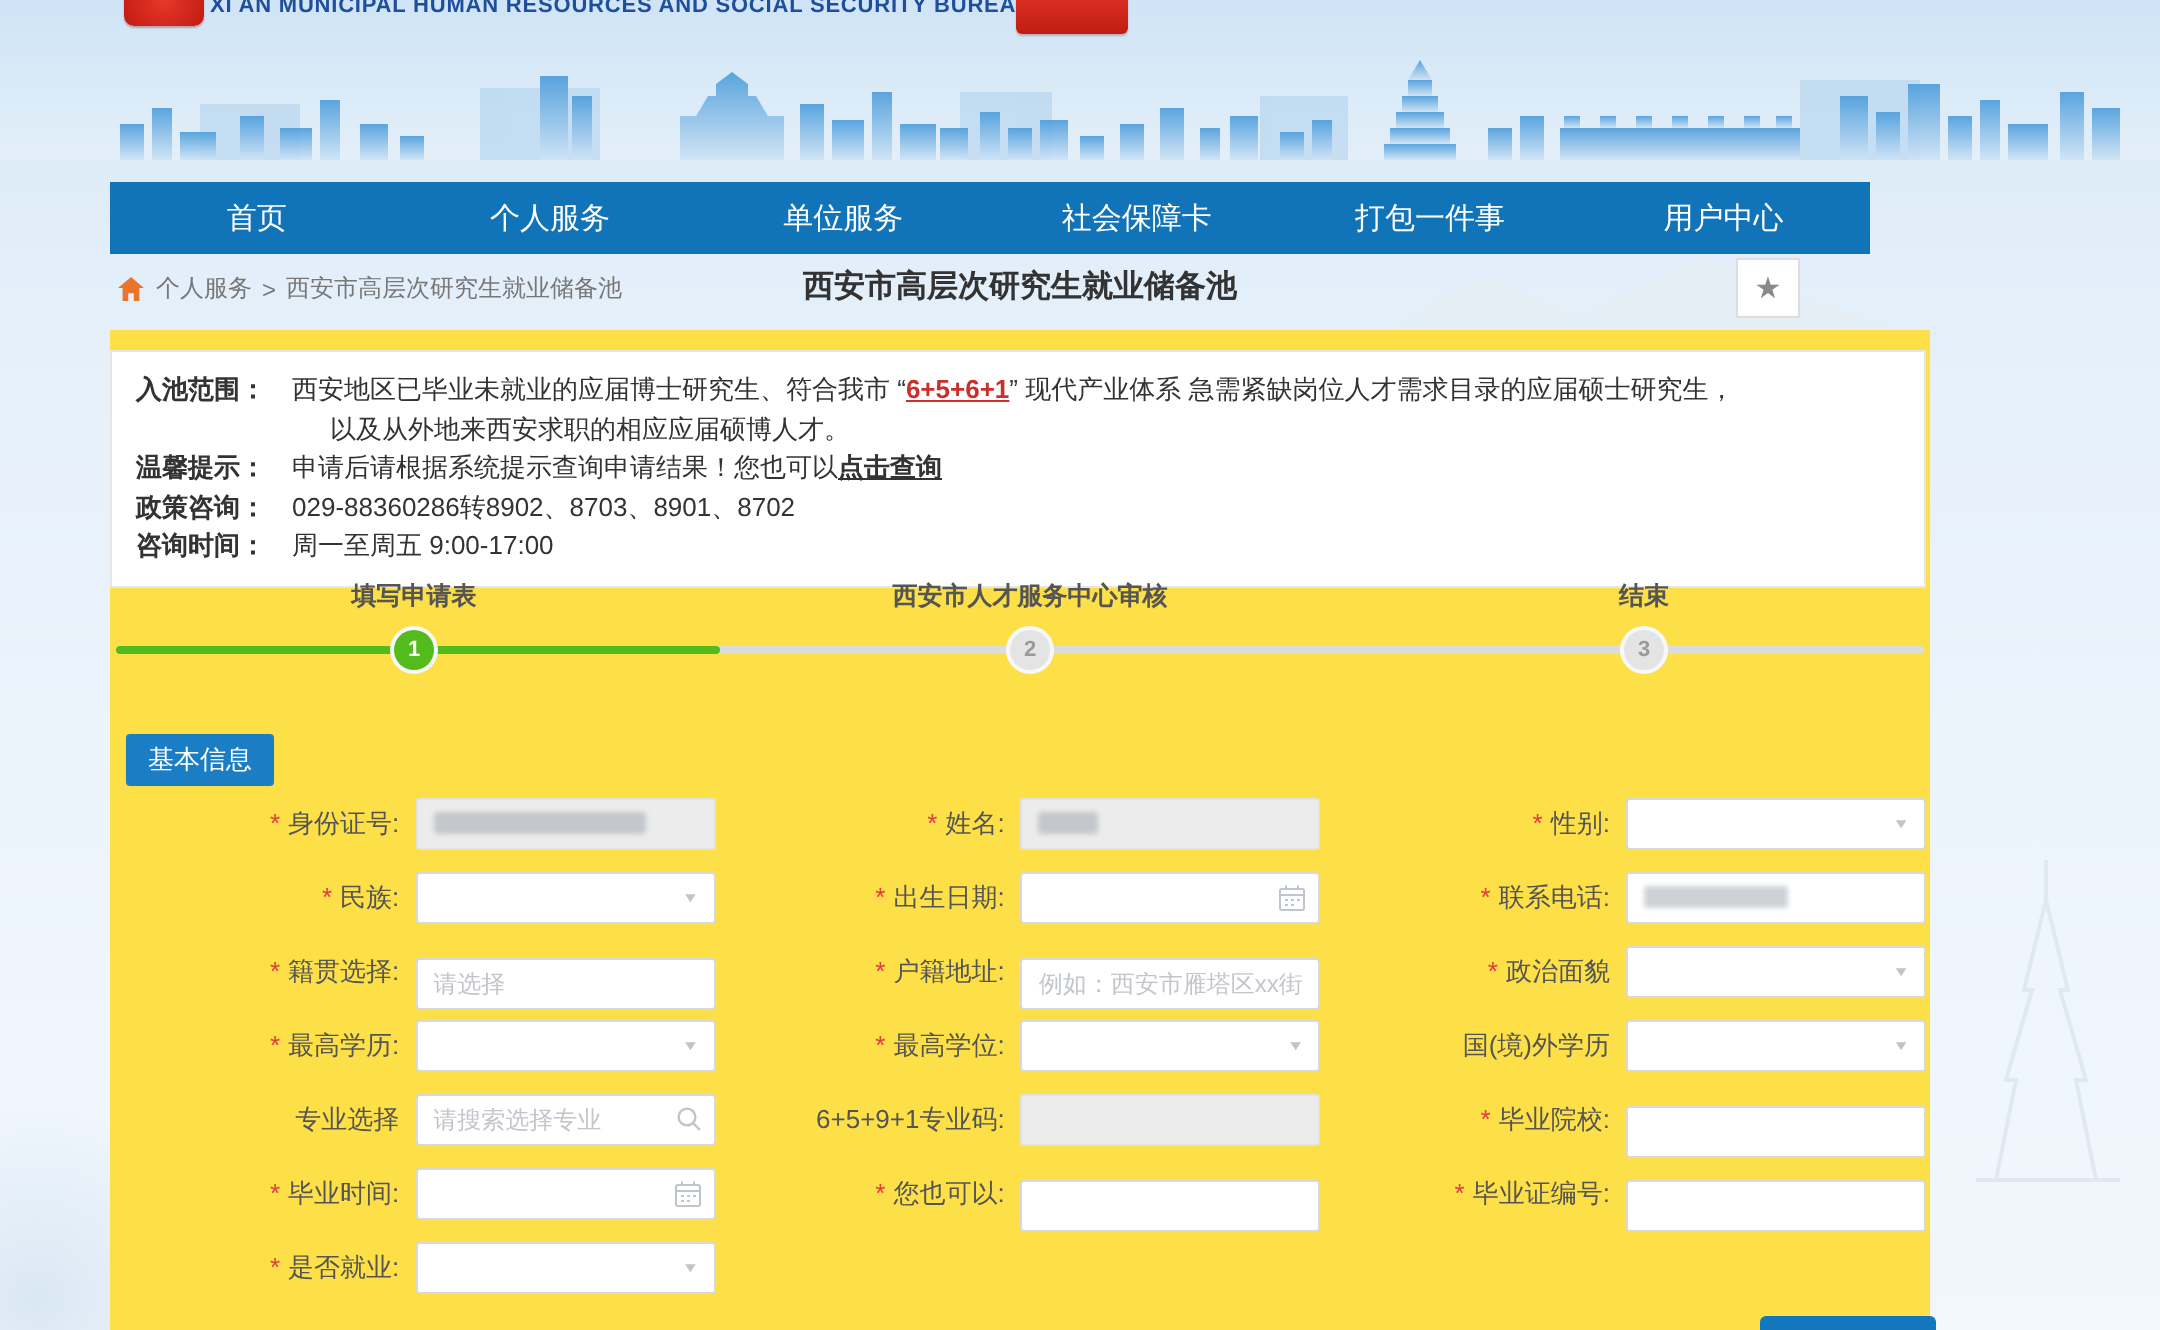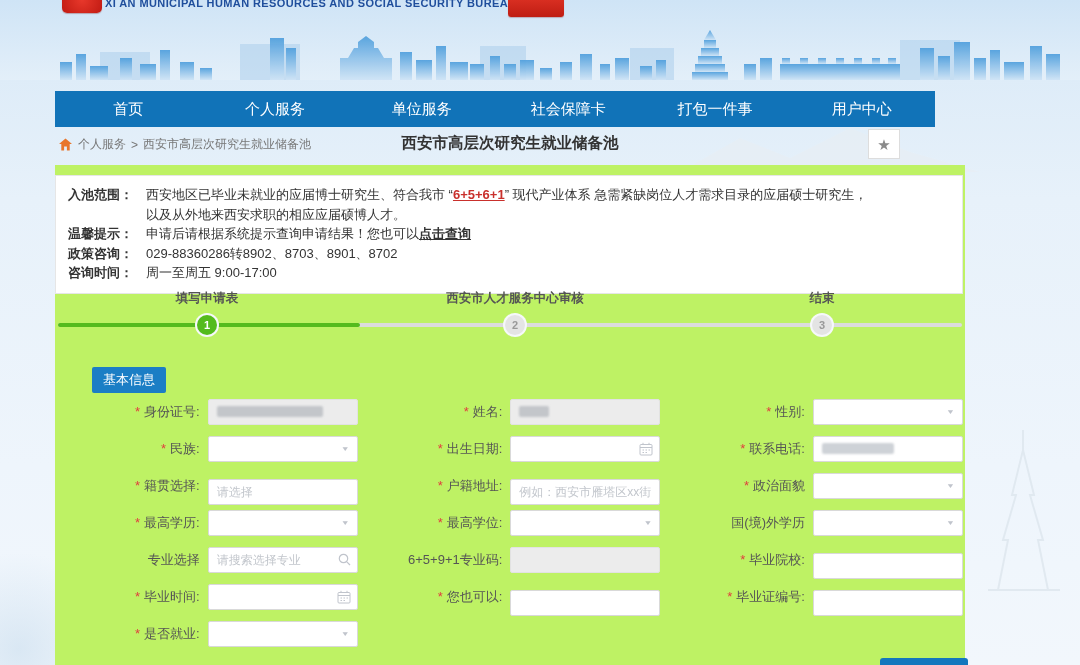--- a/index.html
+++ b/index.html
@@ -27,43 +27,43 @@
   
   .crumbrow{position:absolute;top:136px;left:58px;display:flex;align-items:center;gap:5px;
     font-size:12px;color:#777;z-index:3;}
   .crumb{cursor:pointer;}
   .ptitle{position:absolute;top:133px;left:55px;width:910px;text-align:center;
     font-size:15.5px;font-weight:bold;color:#333;z-index:2;}
   .favbox{position:absolute;top:129px;left:868px;width:30px;height:28px;background:#fff;
     border:1px solid #ddd;display:flex;align-items:center;justify-content:center;cursor:pointer;z-index:5;}
   .favbox span{color:#8a8a8a;font-size:15px;line-height:1;}
   
-  .panel{position:absolute;top:165px;left:55px;width:910px;height:500px;background:#bef264;z-index:2;}
+  .panel{position:absolute;top:165px;left:55px;width:910px;height:500px;background:#fde047;z-index:2;}
   
   .notice{position:absolute;top:10px;left:0;right:2px;background:#fff;border:1px solid #e6e6e6;
     padding:9px 12px 10px 12px;font-size:13px;color:#333;line-height:19.5px;}
   .nrow{display:flex;align-items:flex-start;}
   .nlabel{font-weight:bold;white-space:nowrap;width:78px;flex:none;}
   .ncontent{flex:1;}
   .hl{color:#c9302c;font-weight:bold;text-decoration:underline;cursor:pointer;}
   .qlink{color:#333;font-weight:bold;text-decoration:underline;cursor:pointer;}
-  .block{display:block;}
+  .block{display:block;margin-left:19px;}
   
   .steps{position:absolute;top:120px;left:0;right:0;height:70px;font-weight:bold;}
   .slabel{position:absolute;top:5px;transform:translateX(-50%);font-size:12.5px;color:#555;white-space:nowrap;}
   .track{position:absolute;top:38px;left:3px;right:3px;height:4px;background:#dcdcdc;border-radius:2px;}
   .trackgreen{position:absolute;top:0;left:0;width:302px;height:4px;background:#54bb1d;border-radius:2px;}
   .dot{position:absolute;top:30px;width:20px;height:20px;border-radius:50%;text-align:center;
     line-height:20px;font-size:11px;box-shadow:0 0 0 2px #f6f8fa;}
   .dot.on{background:#54bb1d;color:#fff;}
   .dot.off{background:#e4e4e4;color:#999;}
   .d1{left:142px;} .d2{left:450px;} .d3{left:757px;}
   
   .sectag{position:absolute;top:202px;left:8px;background:#1b7ec5;color:#fff;font-size:13px;
-    padding:4px 11px;border-radius:2px;margin-left:29px;}
+    padding:4px 11px;border-radius:2px;}
   
   .form{position:absolute;top:228px;left:0;right:2px;display:grid;
     grid-template-columns:1fr 1fr 1fr;grid-auto-rows:37px;}
   .cell{display:flex;align-items:center;min-width:0;}
   .lab{flex:1;text-align:right;padding-right:8px;font-size:13px;color:#555;white-space:nowrap;}
   .req{color:#e03e3e;margin-right:4px;font-size:13px;}
   .ctl{width:150px;min-width:150px;height:26px;box-sizing:border-box;border:1px solid #d9d9d9;
     border-radius:2px;background:#fff;position:relative;display:flex;align-items:center;
     padding:0 8px;font-size:12px;color:#666;}
   input.ctl{outline:none;margin-top:12px;}

